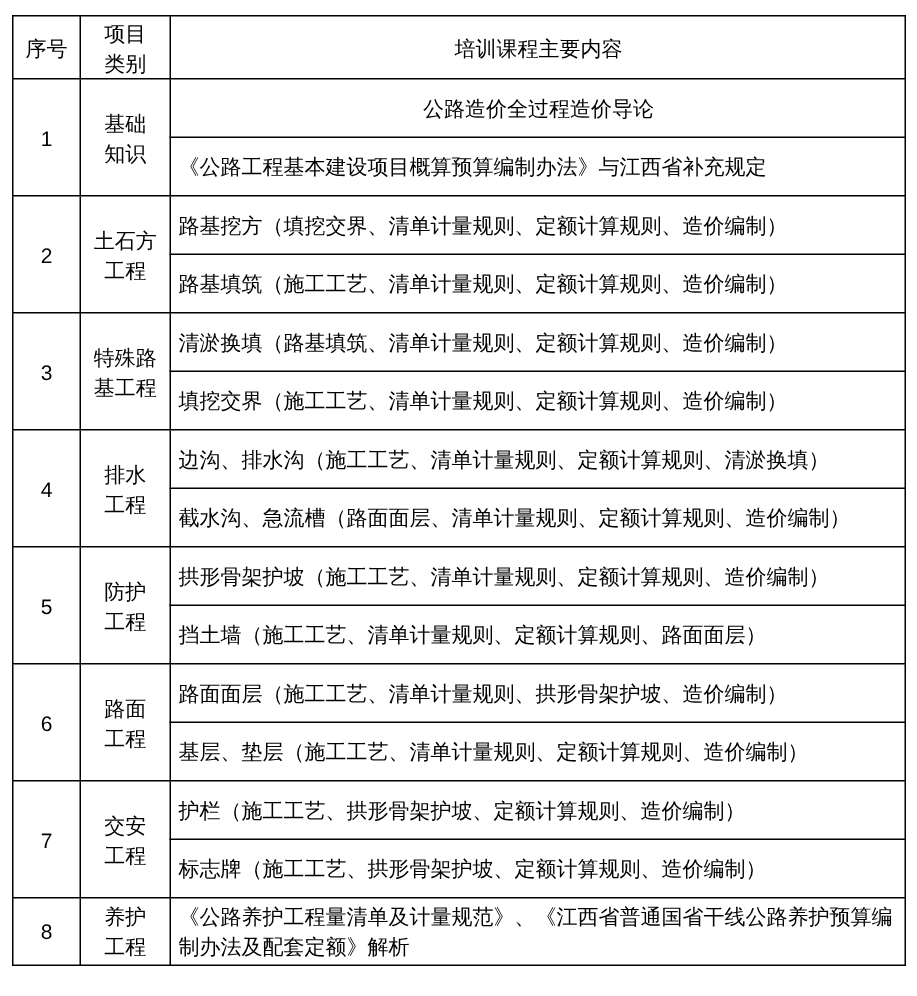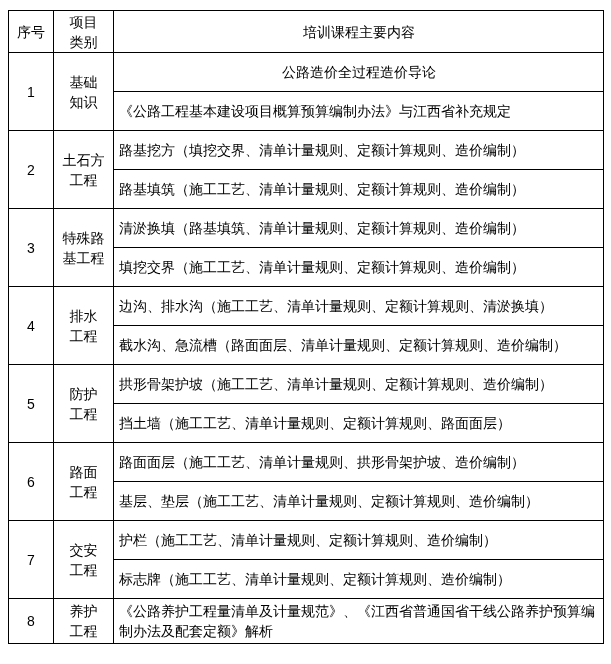--- a/index.html
+++ b/index.html
@@ -129,24 +129,24 @@
 工程</td>
           <td class="content">路面面层（施工工艺、清单计量规则、拱形骨架护坡、造价编制）</td>
         </tr>
         <tr class="sub-row">
           <td class="content">基层、垫层（施工工艺、清单计量规则、定额计算规则、造价编制）</td>
         </tr>
         <tr class="sub-row">
           <td class="num" rowspan="2">7</td>
           <td class="cat" rowspan="2">交安
 工程</td>
-          <td class="content">护栏（施工工艺、清单计量规则、定额计算规则、造价编制）</td>
+          <td class="content">护栏（施工工艺、拱形骨架护坡、定额计算规则、造价编制）</td>
         </tr>
         <tr class="sub-row">
-          <td class="content">标志牌（施工工艺、清单计量规则、定额计算规则、造价编制）</td>
+          <td class="content">标志牌（施工工艺、拱形骨架护坡、定额计算规则、造价编制）</td>
         </tr>
         <tr class="single-row">
           <td class="num" rowspan="1">8</td>
           <td class="cat" rowspan="1">养护
 工程</td>
           <td class="content">《公路养护工程量清单及计量规范》、《江西省普通国省干线公路养护预算编制办法及配套定额》解析</td>
         </tr>
       </tbody>
   </table>
 </div>

